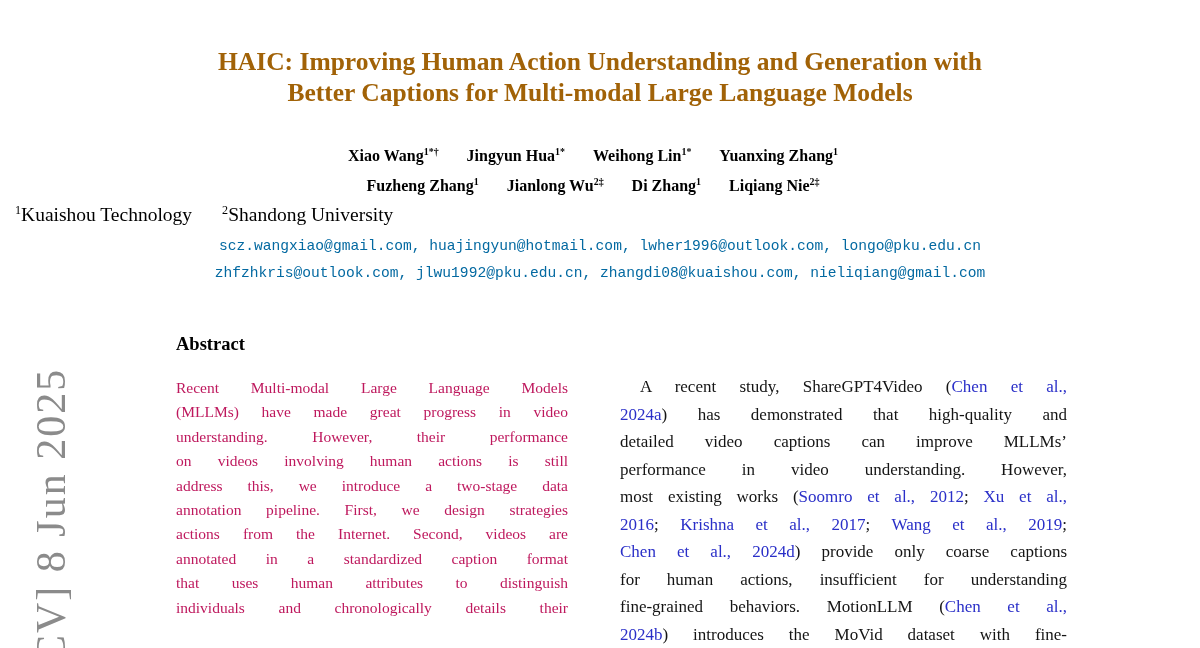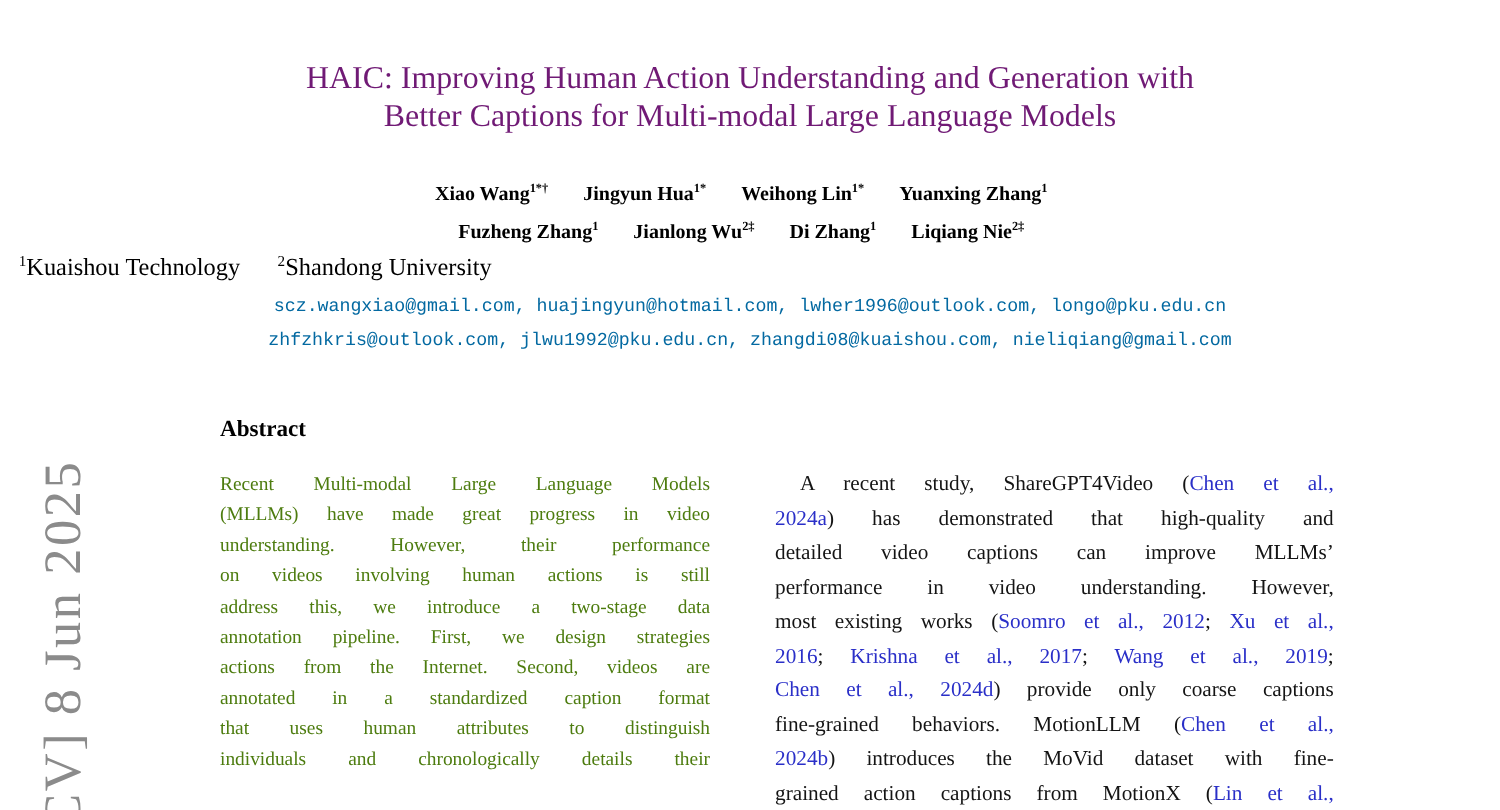--- a/index.html
+++ b/index.html
@@ -23,24 +23,24 @@
     letter-spacing: 2px;
     color: #8b8b8b;
     font-family: "Liberation Serif", serif;
   }
   .title {
     position: absolute;
     top: 46px;
     left: 0;
     width: 1200px;
     text-align: center;
-    font-weight: normal;
+    font-weight: bold;
     font-size: 25.5px;
     line-height: 31px;
-    color: #701a75;
+    color: #a16207;
     white-space: nowrap;
   }
   .authors {
     position: absolute;
     top: 141px;
     left: 0;
     width: 1186px;
     text-align: center;
     font-weight: bold;
     font-size: 16px;
@@ -84,21 +84,21 @@
     font-weight: bold;
     font-size: 18.5px;
     color: #000000;
     height: 42px;
   }
   .abs-line {
     font-size: 15.5px;
     line-height: 24.4px;
     text-align: justify;
     text-align-last: justify;
-    color: #4d7c0f;
+    color: #be185d;
   }
   .col-right {
     position: absolute;
     left: 620px;
     top: 336px;
     width: 447px;
   }
   .intro-line {
     font-size: 17px;
     line-height: 27.5px;
@@ -150,19 +150,20 @@
   </div>
 
   <div class="col-right" id="intro-body">
       <div class="intro-line"><span>A recent study, ShareGPT4Video (</span><span class="cite">Chen et al.,</span></div>
       <div class="intro-line"><span class="cite">2024a</span><span>) has demonstrated that high-quality and</span></div>
       <div class="intro-line"><span>detailed video captions can improve MLLMs’</span></div>
       <div class="intro-line"><span>performance in video understanding. However,</span></div>
       <div class="intro-line"><span>most existing works (</span><span class="cite">Soomro et al., 2012</span><span>; </span><span class="cite">Xu et al.,</span></div>
       <div class="intro-line"><span class="cite">2016</span><span>; </span><span class="cite">Krishna et al., 2017</span><span>; </span><span class="cite">Wang et al., 2019</span><span>;</span></div>
       <div class="intro-line"><span class="cite">Chen et al., 2024d</span><span>) provide only coarse captions</span></div>
+      <div class="intro-line"><span>for human actions, insufficient for understanding</span></div>
       <div class="intro-line"><span>fine-grained behaviors. MotionLLM (</span><span class="cite">Chen et al.,</span></div>
       <div class="intro-line"><span class="cite">2024b</span><span>) introduces the MoVid dataset with fine-</span></div>
       <div class="intro-line"><span>grained action captions from MotionX (</span><span class="cite">Lin et al.,</span></div>
       <div class="intro-line"><span class="cite">2023</span><span>). Nevertheless, this dataset is mainly focused</span></div>
     </div>
 
 </div>
 
 </body></html>

